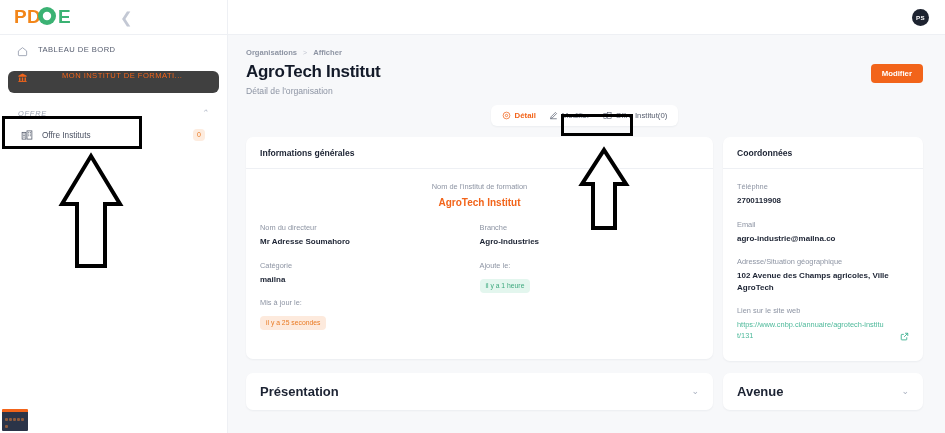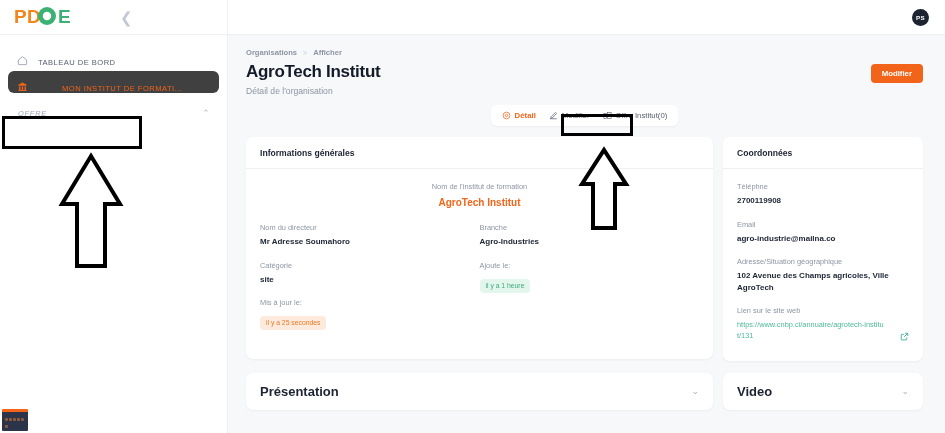--- a/index.html
+++ b/index.html
@@ -22,21 +22,21 @@
     padding: 0 14px; border-bottom: 1px solid #eef0f4; background: #fff;
   }
   .logo { display: flex; align-items: center; height: 26px; }
   .logo svg { display: block; }
   .collapse-btn {
     margin-left: 44px; color: #c3c8d4; font-size: 15px; line-height: 1;
     cursor: pointer; user-select: none;
   }
   .nav { padding: 10px 8px 0 8px; }
   .nav-item {
-    display: flex; align-items: flex-end; gap: 9px;
+    display: flex; align-items: flex-start; gap: 9px;
     height: 22px; padding: 0 8px; margin-bottom: 4px;
     border-radius: 6px; cursor: pointer;
     font-size: 7.6px; letter-spacing: .45px; color: #555c6e;
     text-transform: uppercase; font-weight: 400;
   }
   .nav-item .ico { width: 13px; height: 13px; flex: 0 0 13px; display:flex; align-items:center; justify-content:center; }
   .nav-item.active { background: #404040; color: #f2641a; font-weight: 400; gap: 33px; }
   .nav-item .lbl { white-space: nowrap; overflow: hidden; text-overflow: ellipsis; }
 
   .nav-group {
@@ -206,20 +206,31 @@
           </svg>
         </span>
         <span class="lbl">MON INSTITUT DE FORMATI...</span>
       </div>
 
       <div class="nav-group">
         <span>OFFRE</span>
         <span class="chev">⌃</span>
       </div>
 
+      <div class="nav-sub">
+        <span class="ico">
+          <svg width="12" height="12" viewBox="0 0 16 16" fill="none" stroke="#5a6171" stroke-width="1.1">
+            <rect x="1.5" y="4.5" width="5" height="9"></rect>
+            <rect x="8" y="2.5" width="6.5" height="11"></rect>
+            <path d="M3 6.6h2M3 8.7h2M3 10.8h2M9.6 4.6h1.4M12 4.6h1.2M9.6 6.8h1.4M12 6.8h1.2M9.6 9h1.4M12 9h1.2"></path>
+          </svg>
+        </span>
+        <span class="lbl">Offre Instituts</span>
+        <span class="badge-count">0</span>
+      </div>
 
     </nav>
 
     <div class="taskbar-chip">
       <div class="dots">
         <i></i><i></i><i></i><i></i><i></i><i></i>
       </div>
     </div>
   </aside>
 
@@ -293,21 +304,21 @@
               </div>
               <div class="fld">
                 <div class="fld-label">Branche</div>
                 <div class="fld-value">Agro-Industries</div>
               </div>
             </div>
 
             <div class="grid2">
               <div class="fld">
                 <div class="fld-label">Catégorie</div>
-                <div class="fld-value">site</div>
+                <div class="fld-value">mailna</div>
               </div>
               <div class="fld">
                 <div class="fld-label">Ajoute le:</div>
                 <span class="pill green">il y a 1 heure</span>
               </div>
             </div>
 
             <div class="grid2">
               <div class="fld">
                 <div class="fld-label">Mis à jour le:</div>
@@ -355,21 +366,21 @@
           </div>
         </section>
       </div>
 
       <div class="accord-row">
         <div class="accord accord-a">
           <span class="ttl">Présentation</span>
           <span class="chev">⌄</span>
         </div>
         <div class="accord accord-b">
-          <span class="ttl">Video</span>
+          <span class="ttl">Avenue</span>
           <span class="chev">⌄</span>
         </div>
       </div>
 
     </div>
   </main>
 
   <div class="anno anno-box box-sidebar"></div>
   <div class="anno anno-box box-tab"></div>
 

